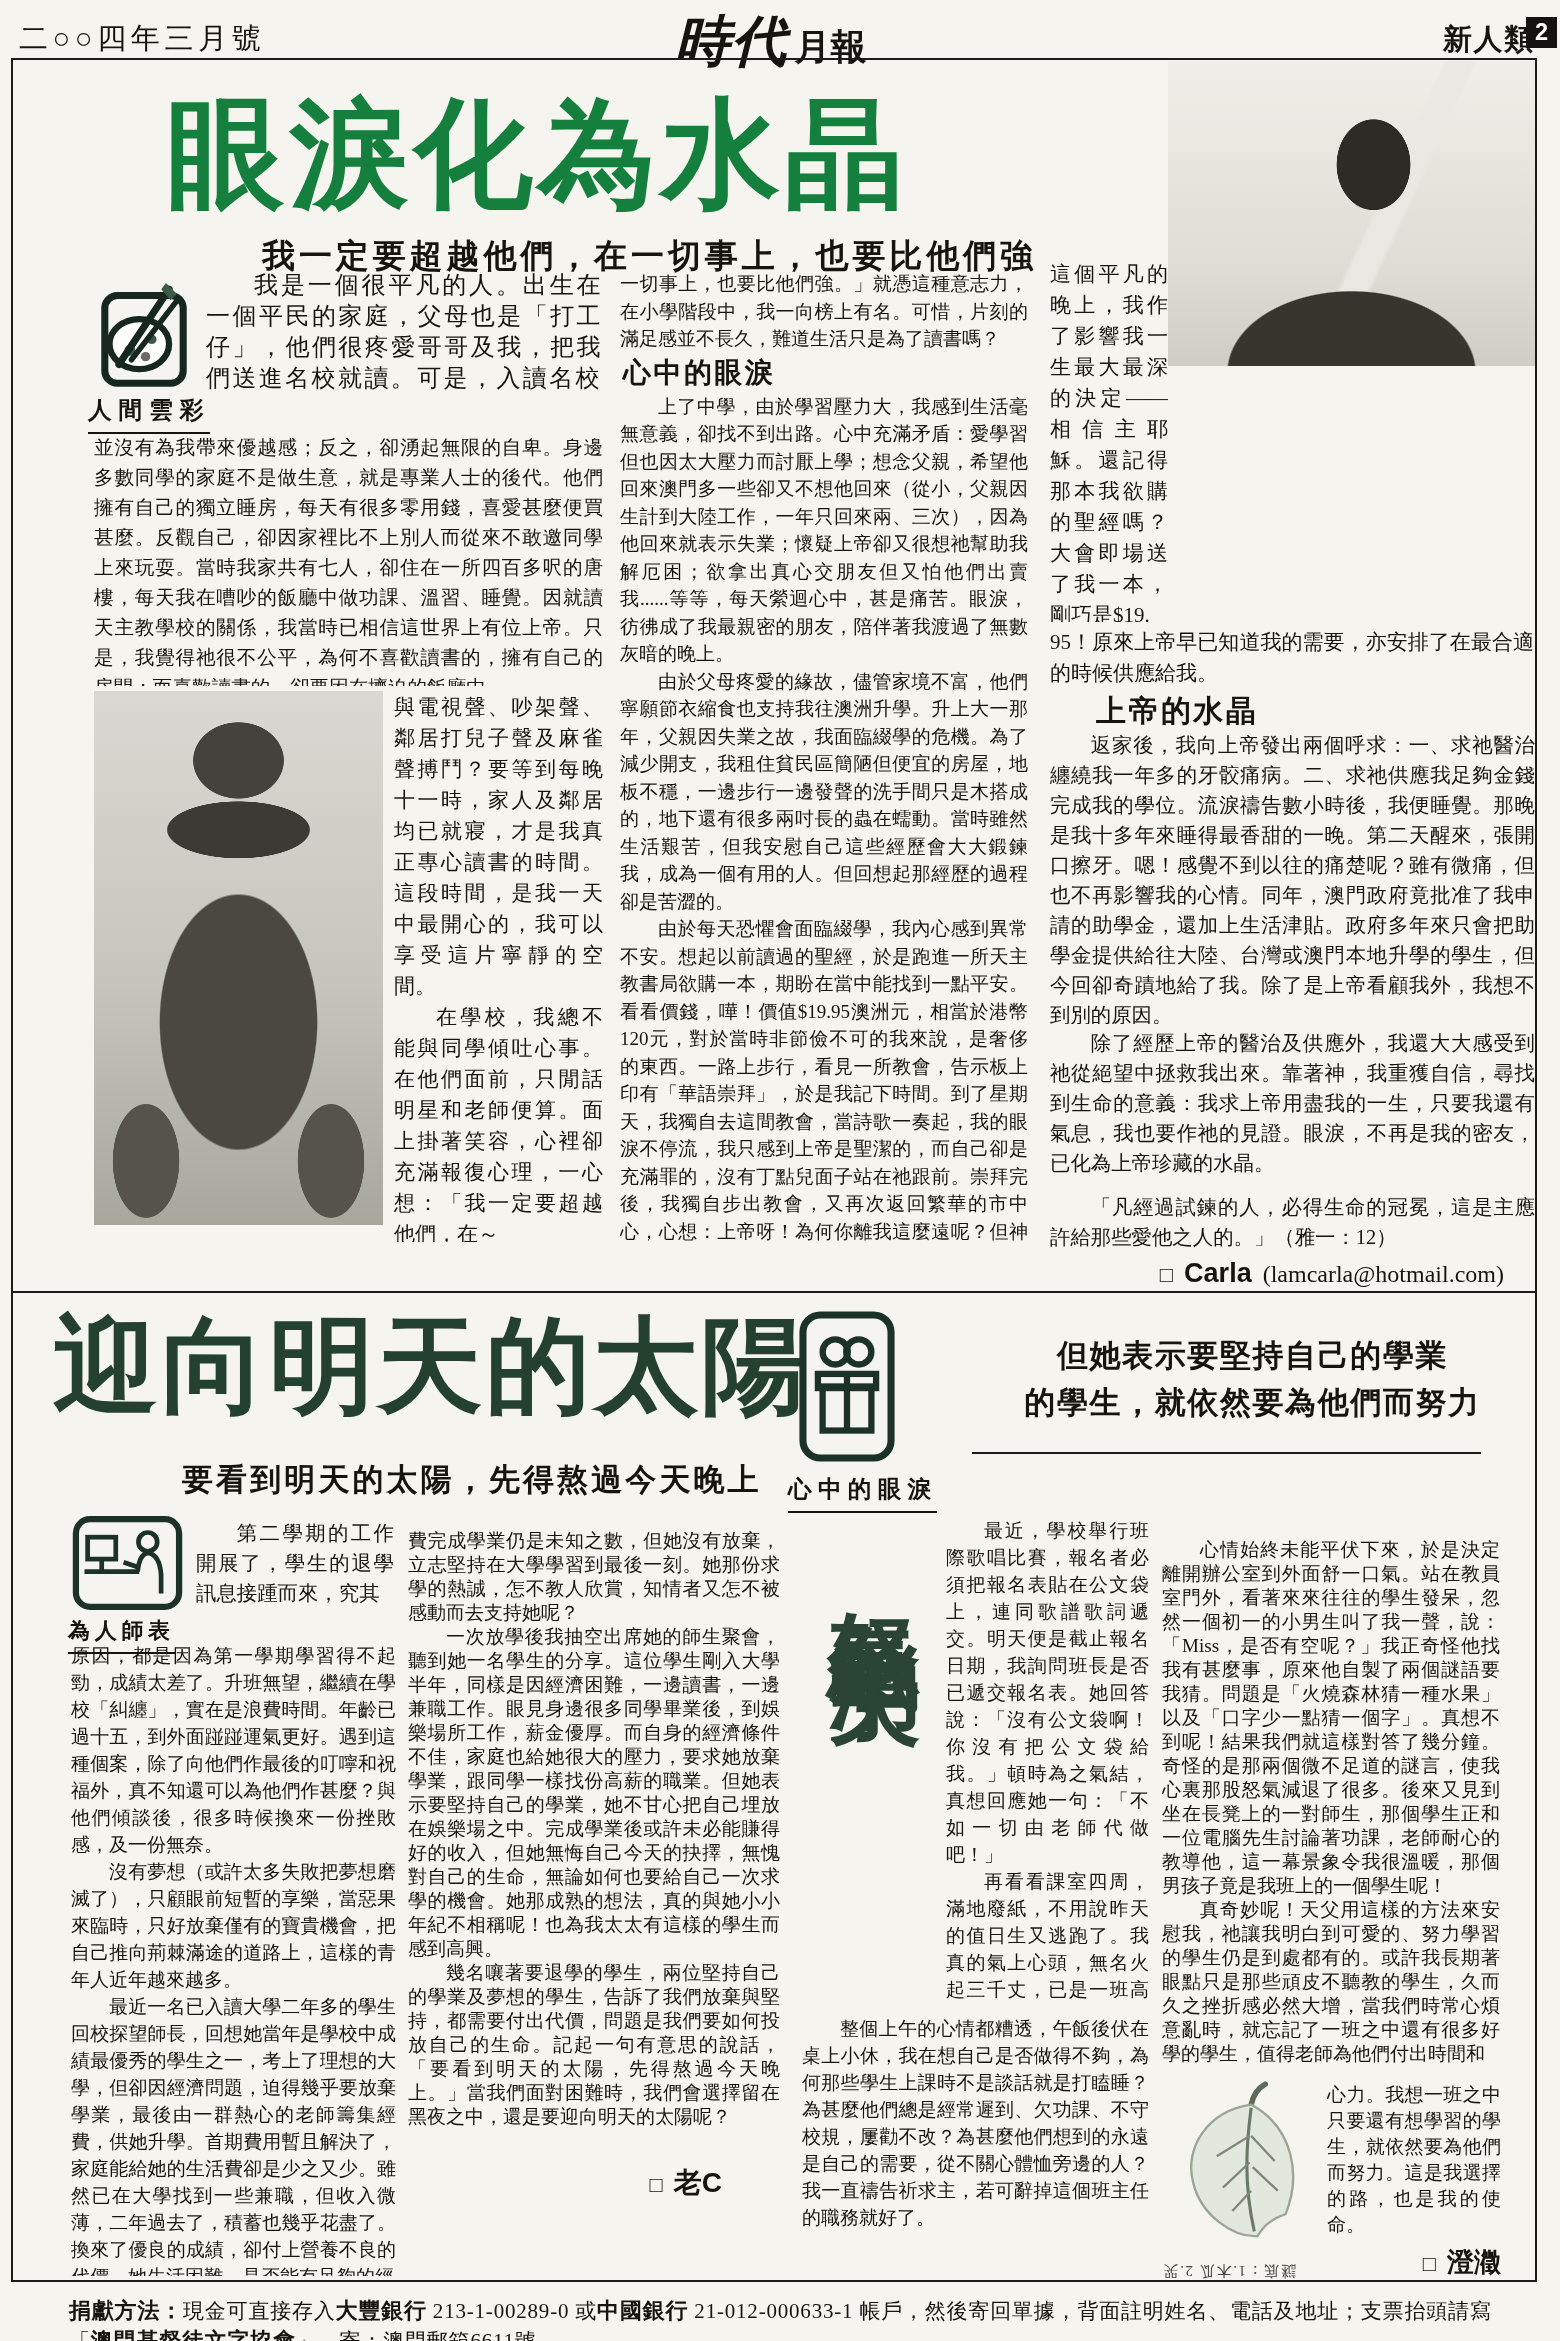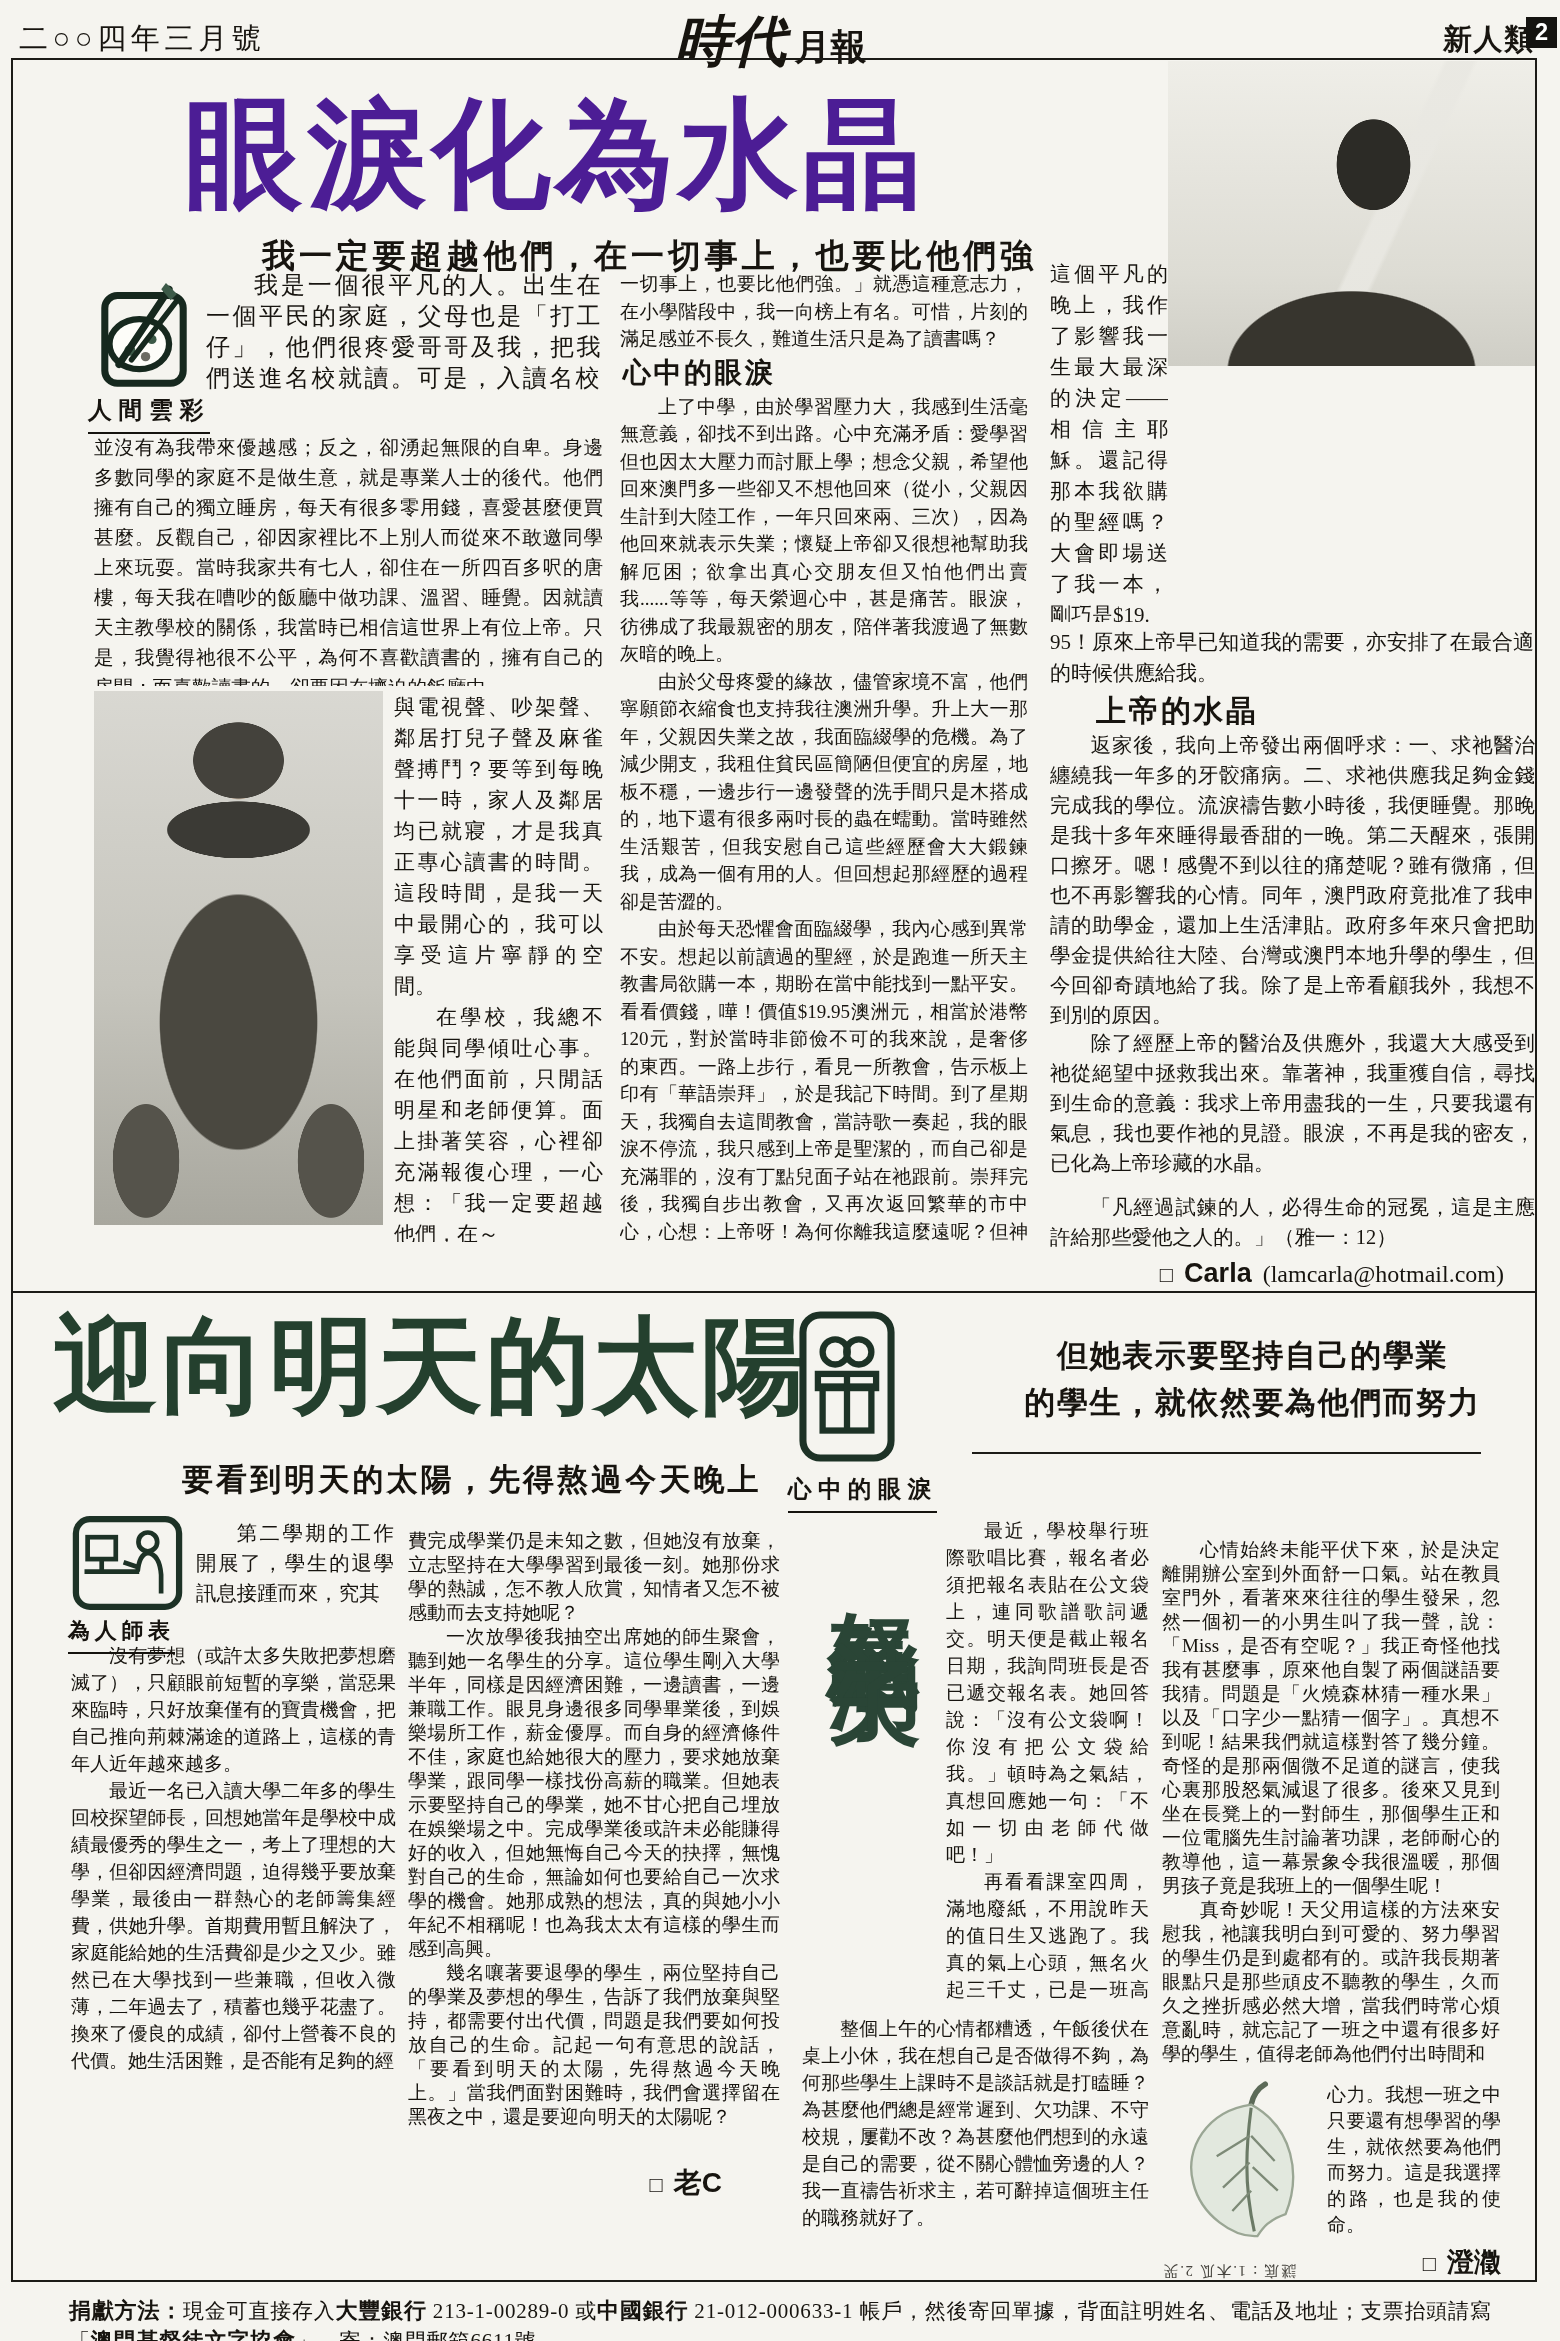--- a/index.html
+++ b/index.html
@@ -15,22 +15,22 @@
     font-size:29px;font-weight:normal;letter-spacing:4.7px;}
   .masthead{left:675px;top:4.7px;display:flex;align-items:flex-end;gap:6.3px;}
   .masthead .script{font-size:55px;font-weight:bold;font-style:italic;letter-spacing:1.6px;}
   .masthead .rest{font-size:36px;font-weight:bold;font-family:"Liberation Sans","DejaVu Sans",sans-serif;padding-bottom:6.3px;}
   .section-label{left:1443px;top:20.4px;font-family:"Liberation Sans","DejaVu Sans",sans-serif;
     font-size:29px;font-weight:900;letter-spacing:1.6px;}
   .page-box{left:1526px;top:17.3px;width:31px;height:31px;background:#141310;color:#fff;
     font-family:"Liberation Sans","DejaVu Sans",sans-serif;font-size:23.6px;font-weight:bold;
     display:flex;align-items:center;justify-content:center;}
   
-  .headline1{left:184px;top:75px;width:809px;font-size:119px;font-weight:900;
-    color:#4c1d95;letter-spacing:4.7px;white-space:nowrap;}
+  .headline1{left:166px;top:75px;width:809px;font-size:119px;font-weight:900;
+    color:#15803d;letter-spacing:4.7px;white-space:nowrap;}
   .sub1{left:262px;top:234px;font-size:33px;font-weight:bold;letter-spacing:3.9px;white-space:nowrap;}
   .headline2{left:53px;top:1297px;font-size:105px;font-weight:900;color:#24402e;
     font-family:"Liberation Sans","DejaVu Sans",sans-serif;letter-spacing:3.1px;white-space:nowrap;}
   .sub2{left:182px;top:1459px;font-size:31px;font-weight:bold;letter-spacing:3.1px;white-space:nowrap;}
   .vtitle{left:824px;top:1537px;height:612px;writing-mode:vertical-rl;
     font-family:"Liberation Sans","DejaVu Sans",sans-serif;font-size:93px;font-weight:900;
     color:#2a4536;letter-spacing:14px;line-height:102px;}
   
   .icon-box svg{display:block;}
   .icon-label{font-size:23.6px;font-weight:bold;letter-spacing:7px;border-bottom:2.4px solid #15130e;
@@ -177,20 +177,21 @@
     <path d="M84 72 Q86 50 97 48 Q112 50 114 76 L114 100" fill="none" stroke="#1d3226" stroke-width="6"></path>
     <line x1="66" y1="60" x2="84" y2="66" stroke="#1d3226" stroke-width="6"></line>
   </svg>
 </div>
 <div class="abs icon-label" style="left:68px;top:1616px;letter-spacing:4.7px;font-size:22px;">為人師表</div>
 
 <div class="abs bt" style="left:196px;top:1518px;width:198px;height:118px;font-size:20.4px;line-height:30px;overflow:hidden;">
   <p>第二學期的工作開展了，學生的退學訊息接踵而來，究其</p>
 </div>
 <div class="abs bt" style="left:71px;top:1642px;width:325px;height:634px;font-size:19px;line-height:27px;overflow:hidden;">
+  <p class="cont">原因，都是因為第一學期學習得不起勁，成績太差了。升班無望，繼續在學校「糾纏」，實在是浪費時間。年齡已過十五，到外面踫踫運氣更好。遇到這種個案，除了向他們作最後的叮嚀和祝福外，真不知還可以為他們作甚麼？與他們傾談後，很多時候換來一份挫敗感，及一份無奈。</p>
   <p>沒有夢想（或許太多失敗把夢想磨滅了），只顧眼前短暫的享樂，當惡果來臨時，只好放棄僅有的寶貴機會，把自己推向荊棘滿途的道路上，這樣的青年人近年越來越多。</p>
   <p>最近一名已入讀大學二年多的學生回校探望師長，回想她當年是學校中成績最優秀的學生之一，考上了理想的大學，但卻因經濟問題，迫得幾乎要放棄學業，最後由一群熱心的老師籌集經費，供她升學。首期費用暫且解決了，家庭能給她的生活費卻是少之又少。雖然已在大學找到一些兼職，但收入微薄，二年過去了，積蓄也幾乎花盡了。換來了優良的成績，卻付上營養不良的代價。她生活困難，是否能有足夠的經</p>
 </div>
 
 <div class="abs bt" style="left:408px;top:1529px;width:372px;height:625px;font-size:19px;line-height:24px;overflow:hidden;">
   <p class="cont">費完成學業仍是未知之數，但她沒有放棄，立志堅持在大學學習到最後一刻。她那份求學的熱誠，怎不教人欣賞，知情者又怎不被感動而去支持她呢？</p>
   <p>一次放學後我抽空出席她的師生聚會，聽到她一名學生的分享。這位學生剛入大學半年，同樣是因經濟困難，一邊讀書，一邊兼職工作。眼見身邊很多同學畢業後，到娛樂場所工作，薪金優厚。而自身的經濟條件不佳，家庭也給她很大的壓力，要求她放棄學業，跟同學一樣找份高薪的職業。但她表示要堅持自己的學業，她不甘心把自己埋放在娛樂場之中。完成學業後或許未必能賺得好的收入，但她無悔自己今天的抉擇，無愧對自己的生命，無論如何也要給自己一次求學的機會。她那成熟的想法，真的與她小小年紀不相稱呢！也為我太太有這樣的學生而感到高興。</p>
   <p>幾名嚷著要退學的學生，兩位堅持自己的學業及夢想的學生，告訴了我們放棄與堅持，都需要付出代價，問題是我們要如何投放自己的生命。記起一句有意思的說話，「要看到明天的太陽，先得熬過今天晚上。」當我們面對困難時，我們會選擇留在黑夜之中，還是要迎向明天的太陽呢？</p>
 </div>
 <div class="abs sig" style="left:408px;top:2164px;width:314px;padding-right:47px;">

